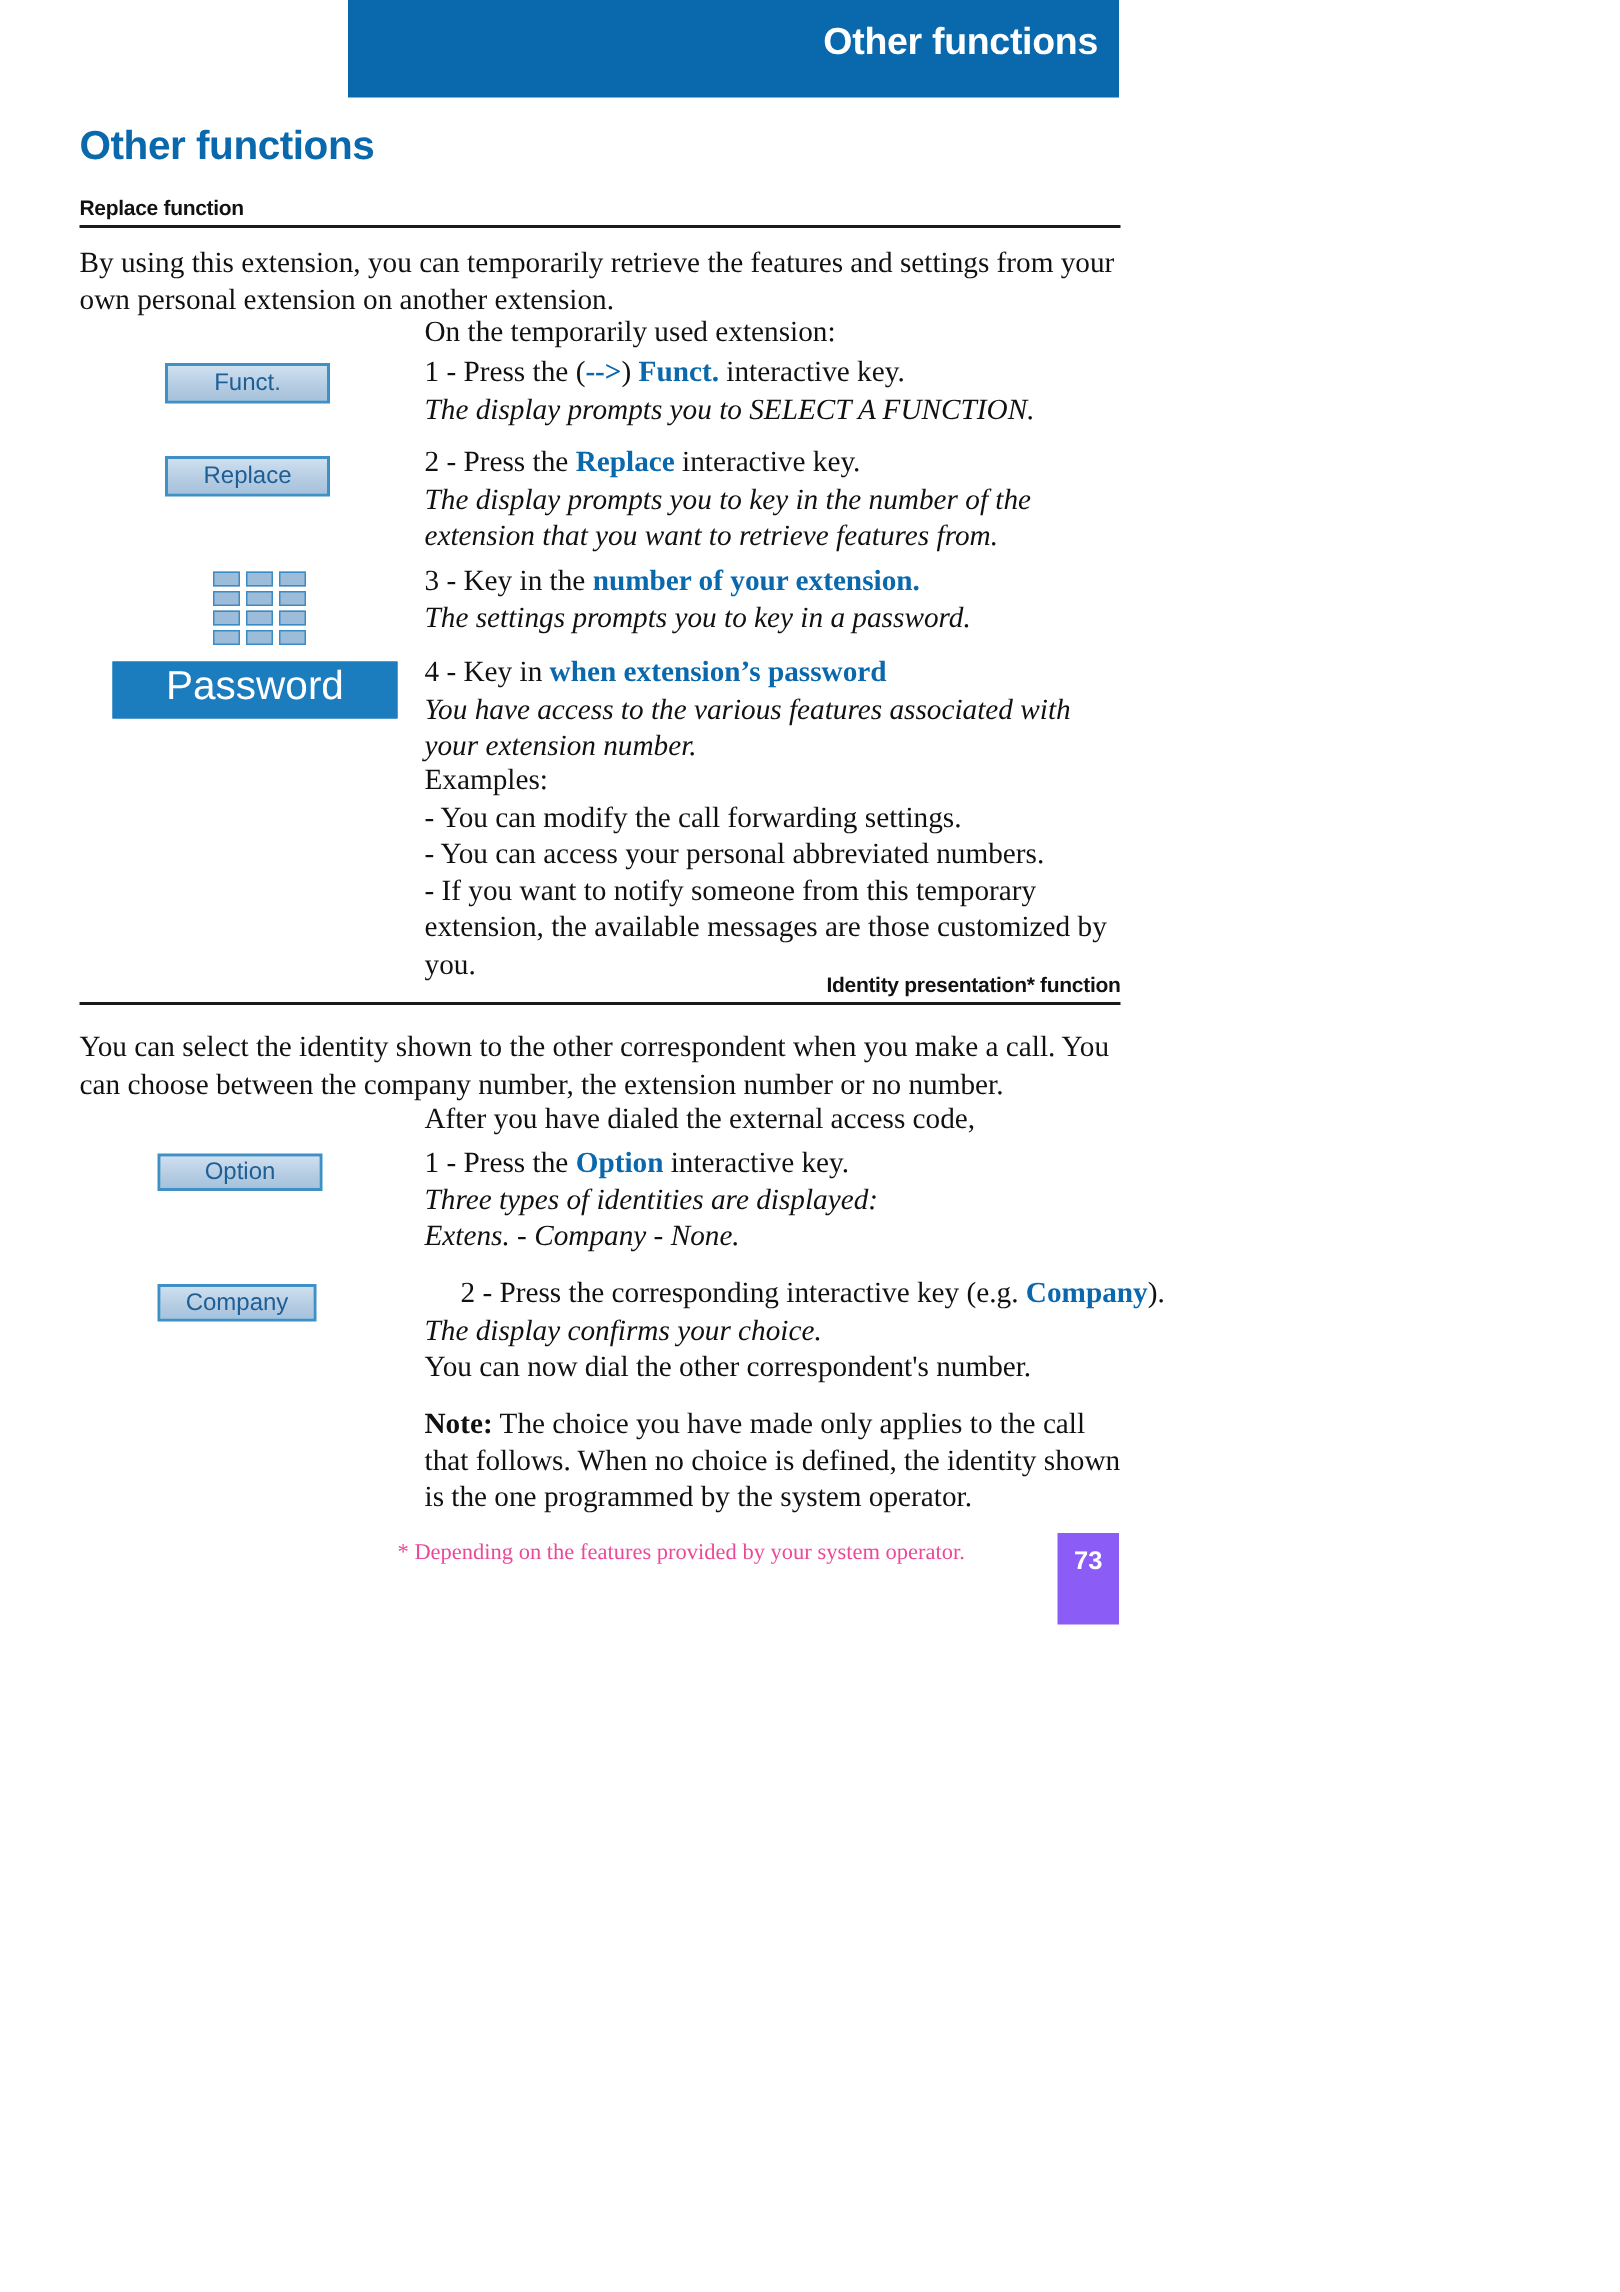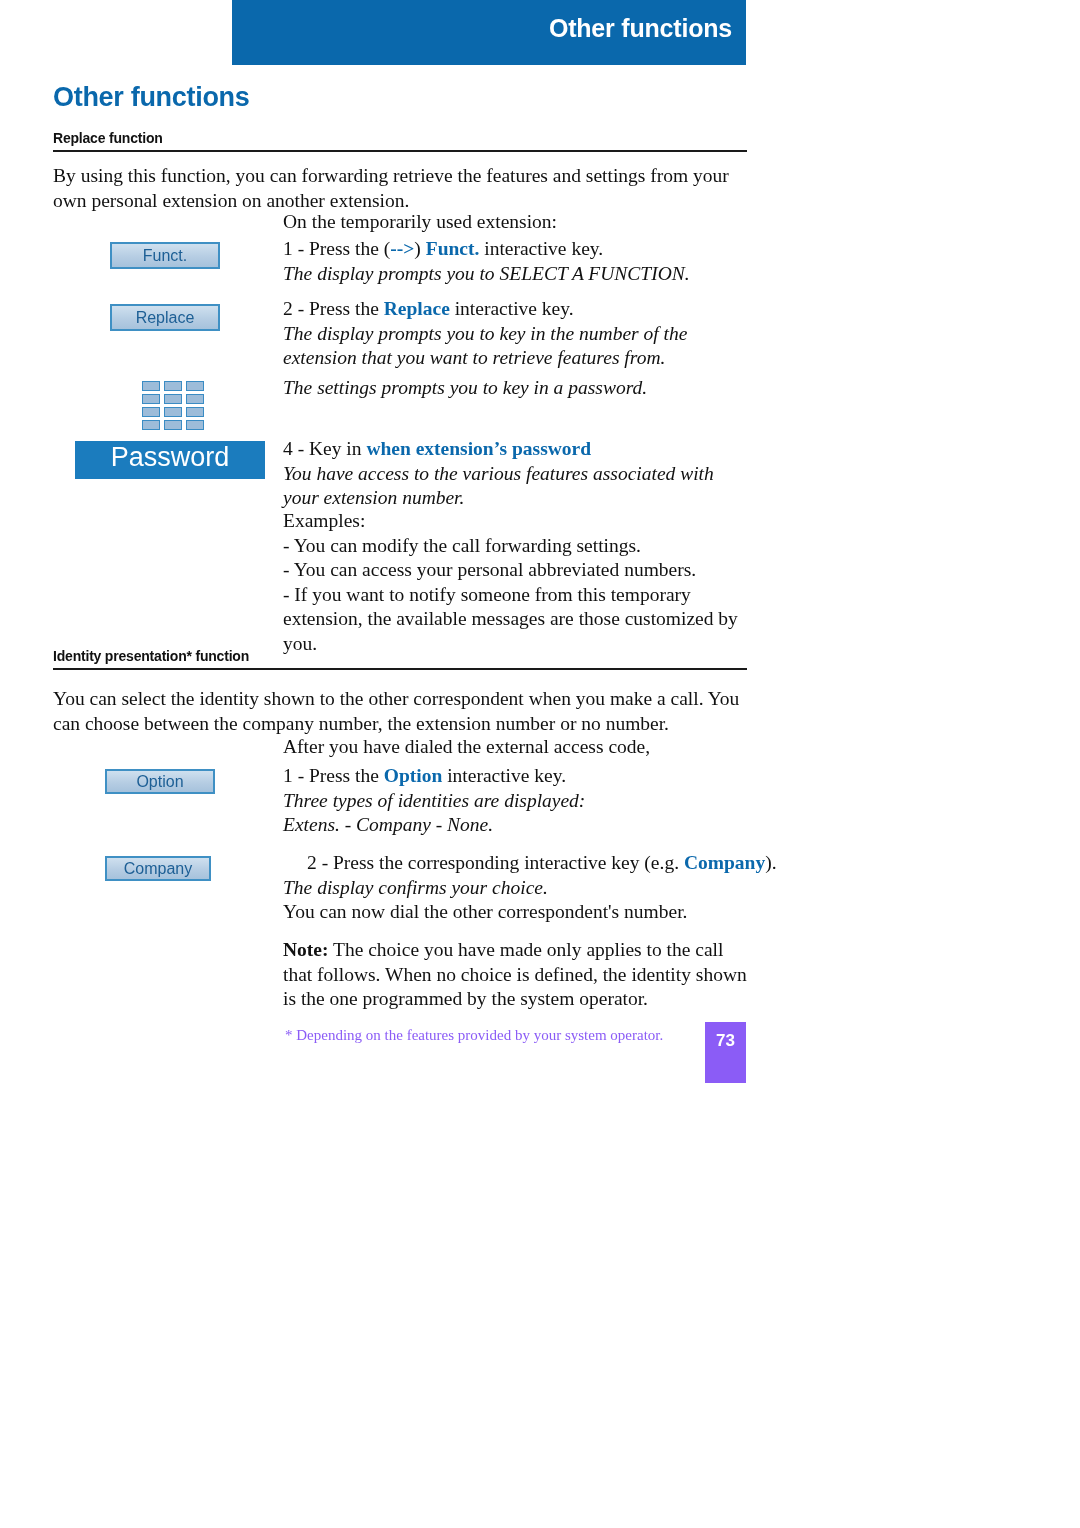--- a/index.html
+++ b/index.html
@@ -125,25 +125,25 @@
   .keypad-icon i {
     display: block;
     background: #9dbcd9;
     border: 1.5px solid #3a8cc4;
     box-sizing: border-box;
   }
 
   
   .footnote {
     position: absolute;
-    left: 285px;
+    left: 265px;
     width: 410px;
     font-size: 15px;
     line-height: 19px;
-    color: #8b5cf6;
+    color: #ec4899;
   }
   .page-number {
     position: absolute;
     left: 705px;
     top: 1022px;
     width: 41px;
     height: 61px;
     background: #8b5cf6;
     color: #ffffff;
     font-family: "Liberation Sans", "DejaVu Sans", sans-serif;
@@ -162,21 +162,21 @@
 <div class="header-banner">
   <div class="header-banner-title">Other functions</div>
 </div>
 
 <div class="chapter-title">Other functions</div>
 
 <div class="section" style="top:130px;">
   <div class="section-title">Replace function</div>
 </div>
 
-<div class="para-full" style="top:163px;">By using this function, you can forwarding retrieve the features and settings from your own personal extension on another extension.</div>
+<div class="para-full" style="top:163px;">By using this extension, you can temporarily retrieve the features and settings from your own personal extension on another extension.</div>
 
 <div class="col-right" style="top:210px;">On the temporarily used extension:</div>
 
 <div class="softkey" style="left:110px; top:242px; width:110px; height:27px;">
   <span>Funct.</span>
 </div>
 <div class="col-right" style="top:237px;">
   <div><span>1 - Press the </span>(<span class="accent">--&gt;</span>)<span> </span><span class="accent">Funct.</span><span> interactive key.</span></div>
   <div class="italic">The display prompts you to SELECT A FUNCTION.</div>
 </div>
@@ -197,39 +197,40 @@
     <i></i>
     <i></i>
   <i></i>
     <i></i>
     <i></i>
   <i></i>
     <i></i>
     <i></i>
 </div>
 <div class="col-right" style="top:376px;">
+  <div><span>3 - Key in the </span><span class="accent">number of your extension.</span></div>
   <div class="italic">The settings prompts you to key in a password.</div>
 </div>
 
 <div class="display-box" style="left:75px; top:441px; width:190px; height:38px;">
   <span>Password</span>
 </div>
 <div class="col-right" style="top:437px;">
   <div><span>4 - Key in </span><span class="accent">when extension’s password</span></div>
   <div class="italic">You have access to the various features associated with your extension number.</div>
 </div>
 
 <div class="col-right" style="top:509px;">
   <div>Examples:</div>
   <div>- You can modify the call forwarding settings.</div>
   <div>- You can access your personal abbreviated numbers.</div>
   <div>- If you want to notify someone from this temporary extension, the available messages are those customized by you.</div>
 </div>
 
-<div class="section" style="top:648px;">
+<div class="section" style="top:648px;text-align:right;">
   <div class="section-title">Identity presentation* function</div>
 </div>
 
 <div class="para-full" style="top:686px;">You can select the identity shown to the other correspondent when you make a call. You can choose between the company number, the extension number or no number.</div>
 
 <div class="col-right" style="top:735px;">After you have dialed the external access code,</div>
 
 <div class="softkey" style="left:105px; top:769px; width:110px; height:25px;">
   <span>Option</span>
 </div>

